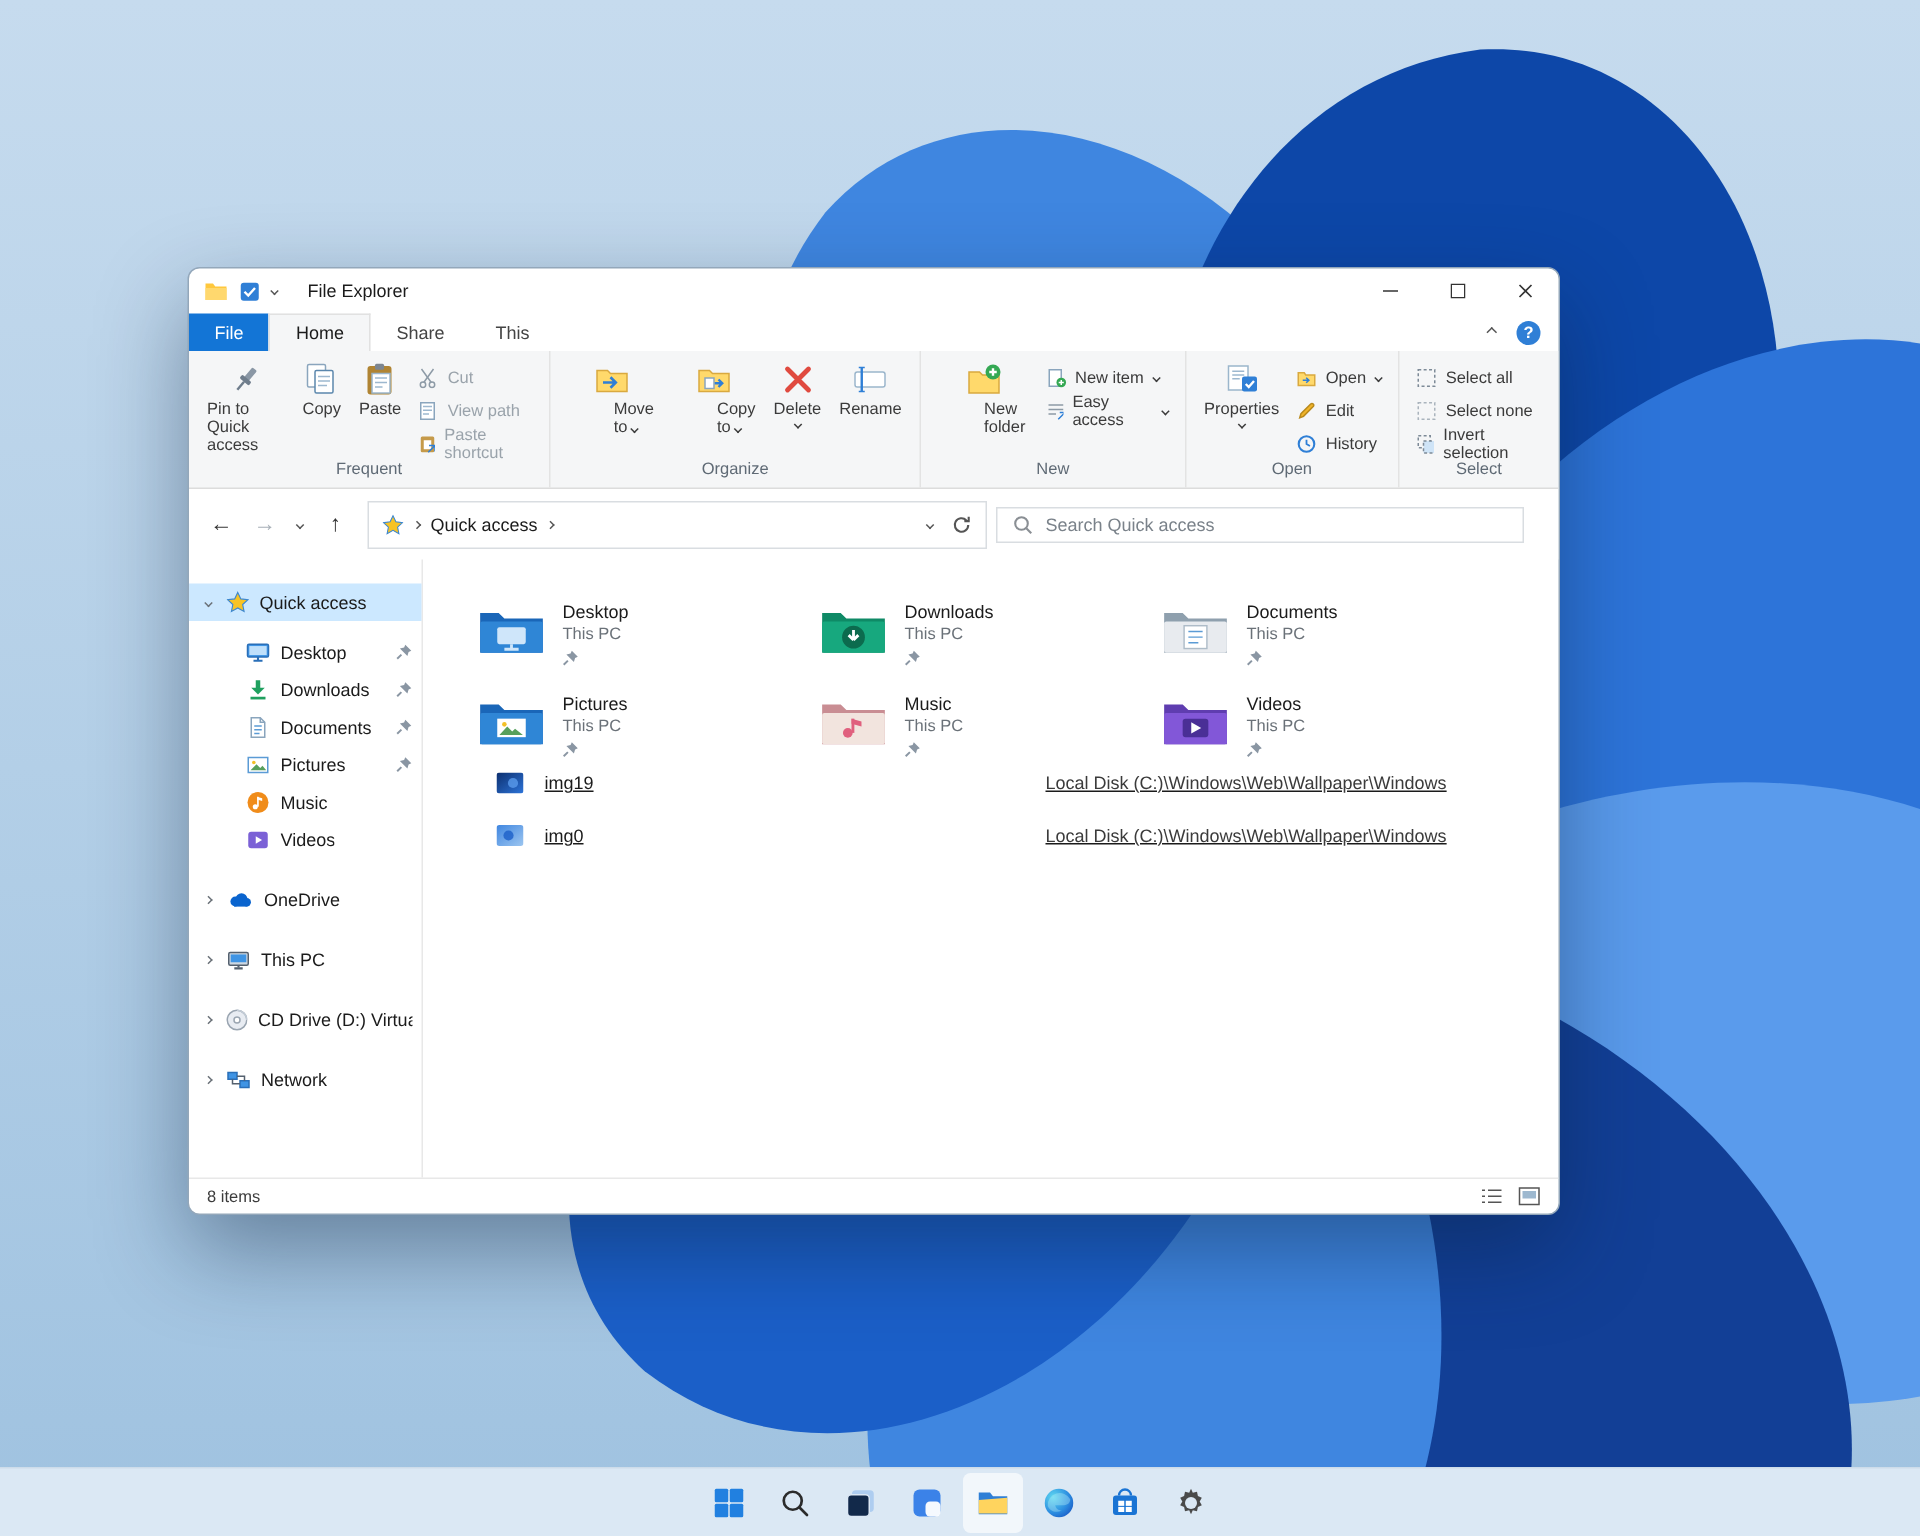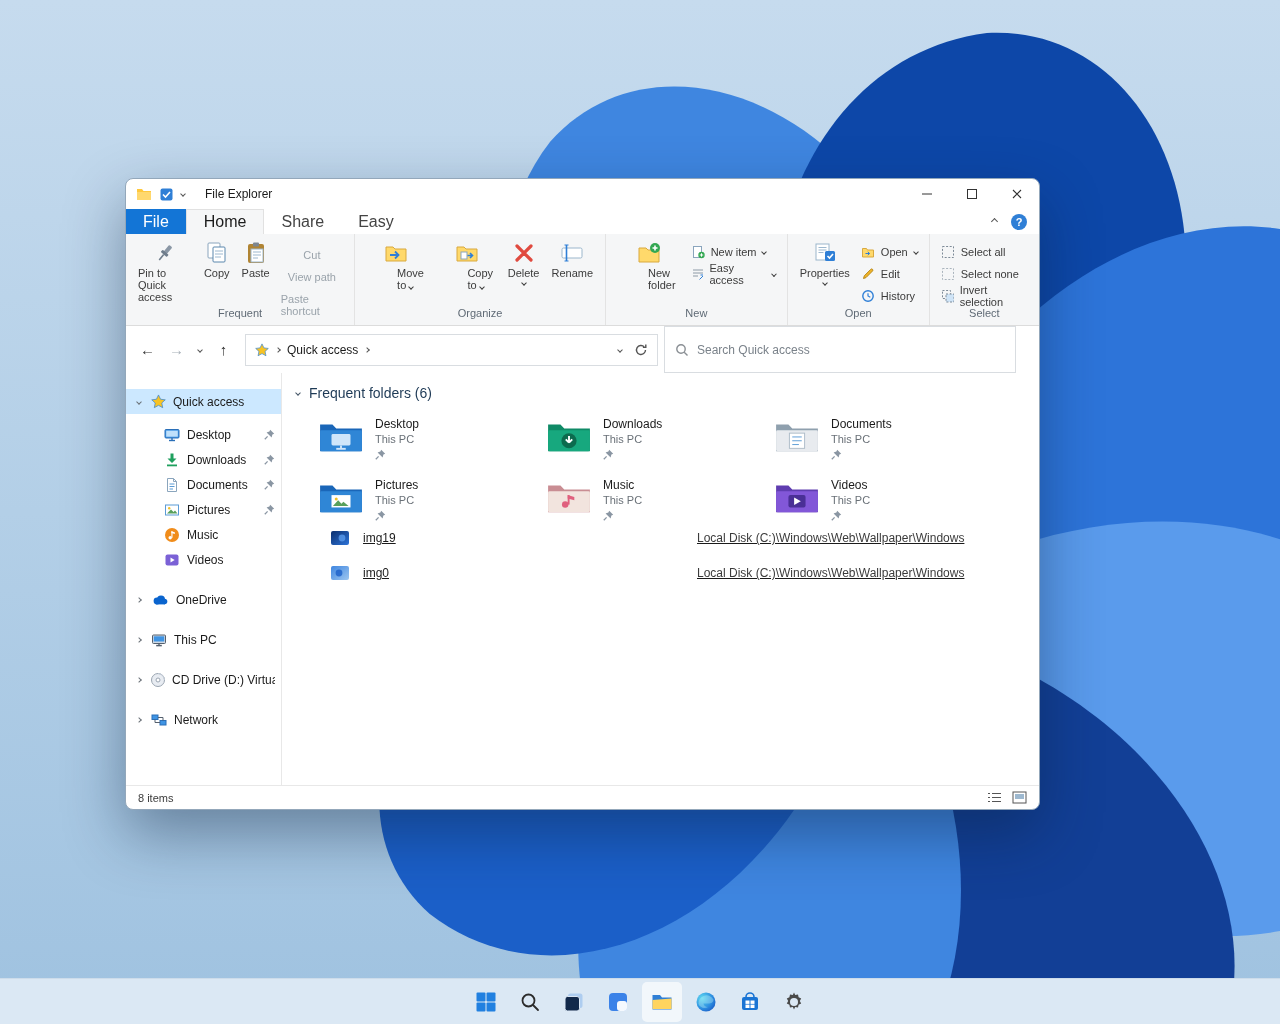--- a/index.html
+++ b/index.html
@@ -11,54 +11,54 @@
   
   .window { position:absolute; left:125px; top:178px; width:915px; height:632px; background:#fff;
             border:1px solid #93a7ba; border-radius:8px; box-shadow:0 24px 60px rgba(10,30,60,.42);
             display:flex; flex-direction:column; overflow:hidden; }
   .titlebar { height:30px; display:flex; align-items:center; padding-left:10px; gap:8px; flex:0 0 auto; }
   .tb-title { font-size:12px; margin-left:12px; }
   .win-controls { margin-left:auto; display:flex; height:100%; }
   .win-btn { width:45px; display:flex; align-items:center; justify-content:center; }
 
   .tabs-row { height:25px; display:flex; align-items:stretch; flex:0 0 auto; }
-  .tab { padding:0 17px; display:flex; align-items:center; font-size:16px; color:#444; }
+  .tab { padding:0 17px; display:flex; align-items:center; font-size:12px; color:#444; }
   .tab-file { background:var(--accent,#1375d6); color:#fff; }
   .tab-active { background:#f5f6f7; border:1px solid #e1e1e1; border-bottom:none; color:#1b1b1b; }
   .tabs-right { margin-left:auto; display:flex; align-items:center; gap:14px; padding-right:12px; }
   .help-btn { width:16px; height:16px; border-radius:50%; background:#2f7fd6; color:#fff; font-size:11px;
               font-weight:bold; display:flex; align-items:center; justify-content:center; }
 
   .ribbon { height:92px; background:#f5f6f7; border-bottom:1px solid #dcdcdc; display:flex; flex:0 0 auto; }
   .rgroup { display:flex; flex-direction:column; border-right:1px solid #e3e3e3; }
   .rg-body { flex:1; display:flex; align-items:flex-start; padding:4px 7px 0; gap:2px; }
   .rg-label { height:18px; text-align:center; font-size:11px; color:#5f6a75; }
   .rbtn-lg { display:flex; flex-direction:column; align-items:center; gap:2px; padding:3px 5px;
              font-size:11px; color:#3b3b3b; text-align:left; line-height:12px; }
   .capwrap { max-width:60px; }
   .capwrap.narrow { max-width:36px;margin-left:30px; }
   .rsmall-col { display:flex; flex-direction:column; gap:1px; padding-top:3px; }
   .rbtn-sm { display:flex; align-items:center; gap:6px; font-size:11px; color:#3b3b3b; padding:2px 4px; height:21px; }
-  .dim { color:#9aa3ab;flex-direction:column; }
+  .dim { color:#9aa3ab; }
 
   .chev { display:inline-block; width:5px; height:5px; border-right:1.4px solid currentColor;
           border-bottom:1.4px solid currentColor; }
   .chev.down { transform:rotate(45deg); }
   .chev.right { transform:rotate(-45deg); }
   .chev.up { transform:rotate(-135deg); }
   .chev.sm { width:4px; height:4px; }
 
   .nav-row { height:47px; display:flex; align-items:center; padding:0 8px; gap:2px; flex:0 0 auto; background:#fff; }
   .nav-btn { width:27px; height:30px; display:flex; align-items:center; justify-content:center; font-size:15px; color:#333; }
   .nav-btn.fwd { color:#a8b0b8; }
   .addressbar { width:413px; height:32px; border:1px solid #d9dde1; display:flex; align-items:center;
                 padding:0 9px; gap:7px; margin:0 4px 0 6px; color:#555; }
   .addr-text { color:#1b1b1b; }
   .addr-right { margin-left:auto; display:flex; align-items:center; gap:12px; color:#555; }
-  .searchbox { width:352px; height:47px; border:1px solid #d9dde1; display:flex; align-items:center; gap:8px; padding:0 10px; }
+  .searchbox { width:352px; height:24px; border:1px solid #d9dde1; display:flex; align-items:center; gap:8px; padding:0 10px; }
   .searchbox input { border:none; outline:none; flex:1; font:inherit; font-size:12px; color:#333; background:transparent; }
   .searchbox input::placeholder { color:#7a828a; }
 
   .win-body { flex:1; display:flex; min-height:0; }
   .sidebar { width:156px; border-right:1px solid #e8e8e8; padding-top:16px; flex:0 0 auto; }
   .side-item { height:25px; display:flex; align-items:center; gap:7px; padding:0 6px 0 8px; }
   .side-item .exp { width:10px; display:flex; justify-content:center; color:#6a7178; }
   .side-item.child { padding-left:38px; }
   .side-item.selected { background:var(--selection,#cce8ff); }
   .si-label { white-space:nowrap; overflow:hidden; }
@@ -147,21 +147,21 @@
               <path d="M1 1 L9 9 M9 1 L1 9" stroke="#333" stroke-width="1.1"></path>
             </svg>
           </div>
       </div>
     </div>
 
     <div class="tabs-row">
       <div class="tab tab-file">File</div>
       <div class="tab tab-active">Home</div>
       <div class="tab">Share</div>
-      <div class="tab">Easy</div>
+      <div class="tab">This</div>
       <div class="tabs-right">
         <span class="chev up" style="color:#555"></span>
         <span class="help-btn">?</span>
       </div>
     </div>
 
     <div class="ribbon">
 
       <div class="rgroup">
         <div class="rg-body">
@@ -541,24 +541,20 @@
           <svg width="16" height="16">
               <rect x="1" y="3" width="6" height="4.5" fill="#3f94e4" stroke="#2a6fb8"></rect>
               <rect x="9" y="8.5" width="6" height="4.5" fill="#3f94e4" stroke="#2a6fb8"></rect>
               <path d="M4 7.5 v3 h5 M12 8.5 v-3 h-5" fill="none" stroke="#54606e"></path>
             </svg>
           <span class="si-label">Network</span>
         </div>
       </div>
 
       <div class="content">
-        <div class="sec-head">
-          <span class="chev down sm" style="color:#456"></span>
-          <span>Frequent folders (6)</span>
-        </div>
 
         <div class="tile-grid">
 
           <div class="tile">
             <svg width="46" height="38" viewBox="0 0 48 40">
                 <path d="M2 8 h13 l4 4 h27 v24 h-44 z" fill="#1a66b8"></path>
                 <rect x="2" y="14" width="44" height="22" rx="1.5" fill="#2f86d6"></rect>
                 <rect x="14" y="18" width="20" height="12" rx="1.5" fill="#cfe6fa"></rect>
                 <line x1="24" y1="30" x2="24" y2="33" stroke="#cfe6fa" stroke-width="2"></line>
                 <line x1="19" y1="33.5" x2="29" y2="33.5" stroke="#cfe6fa" stroke-width="2"></line>

